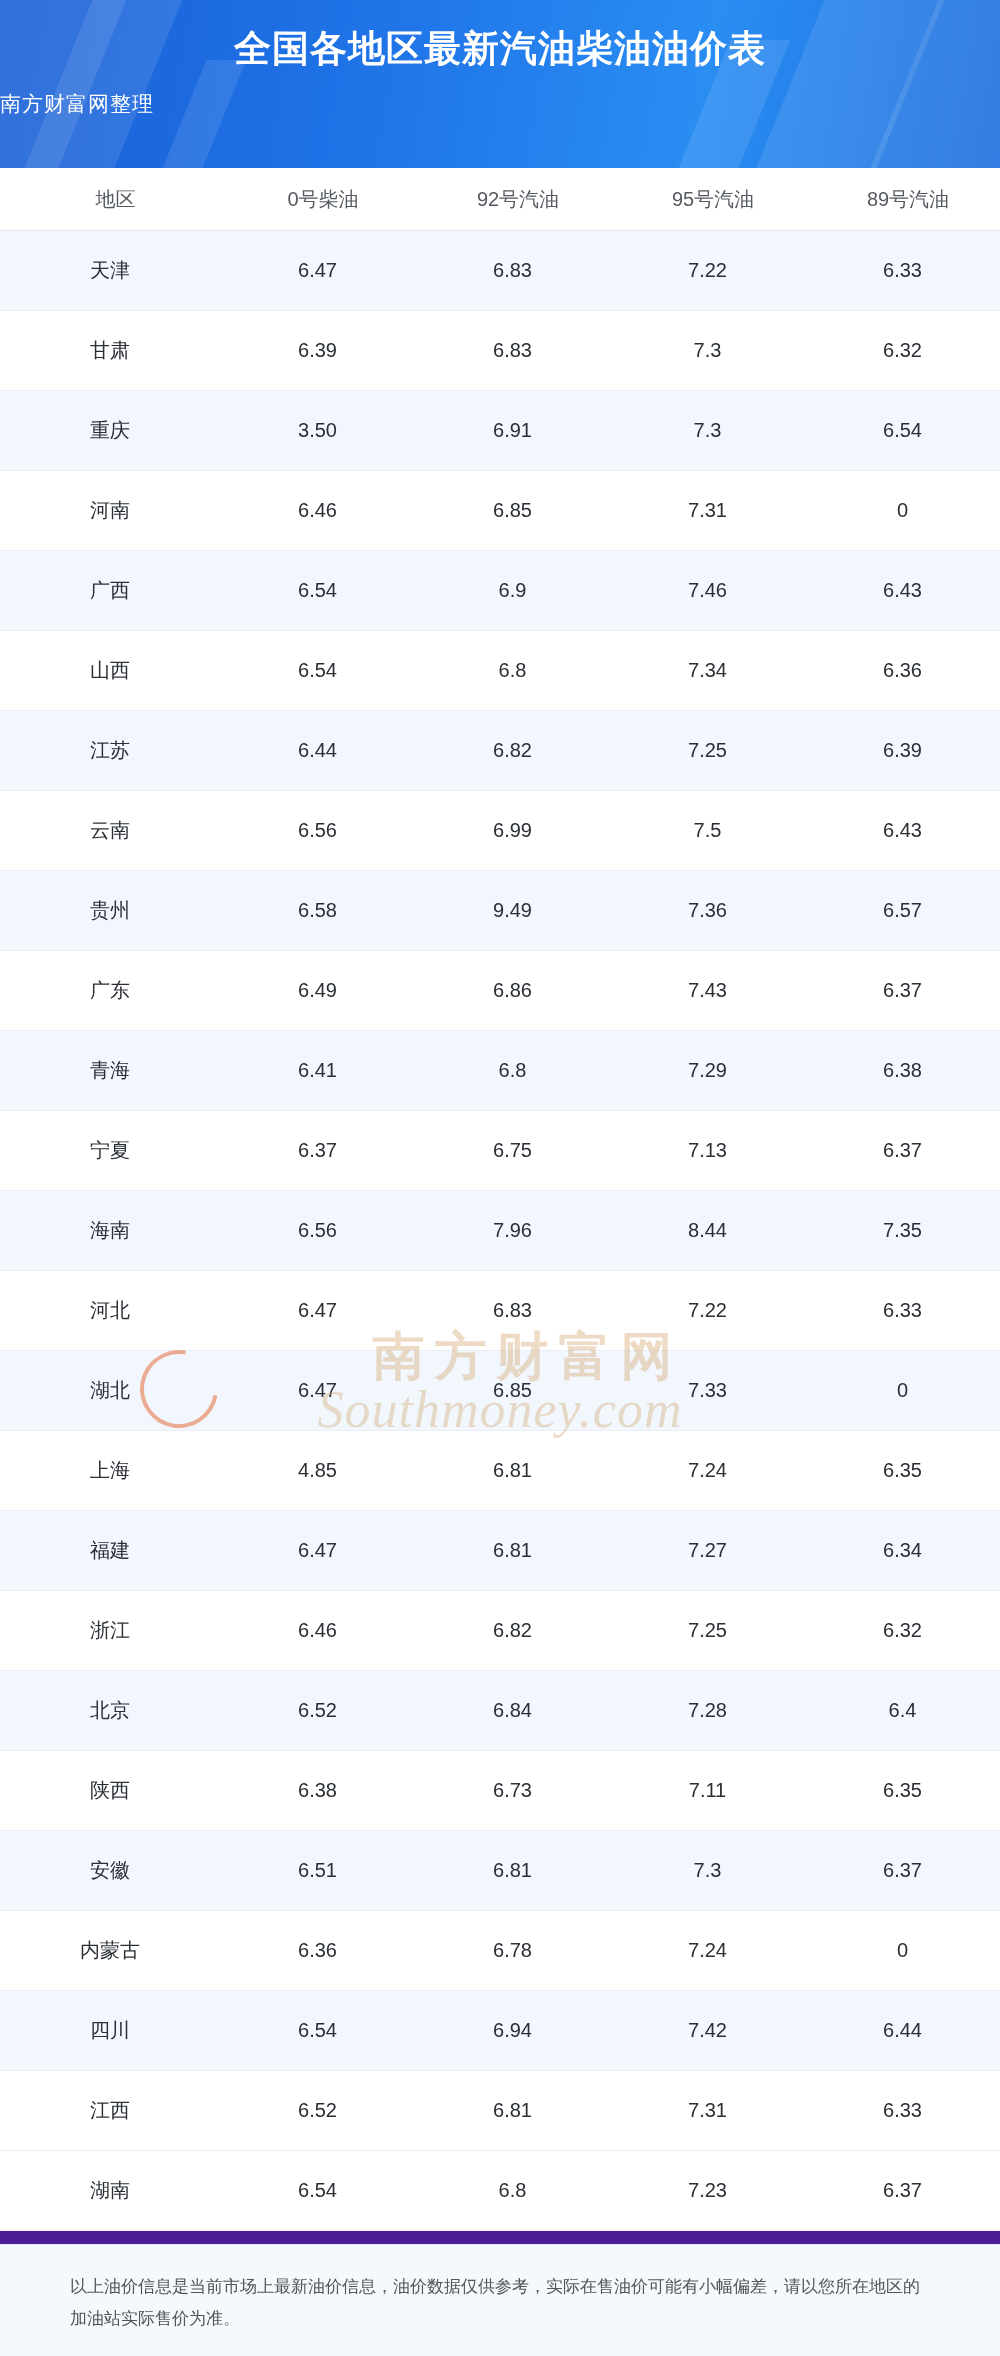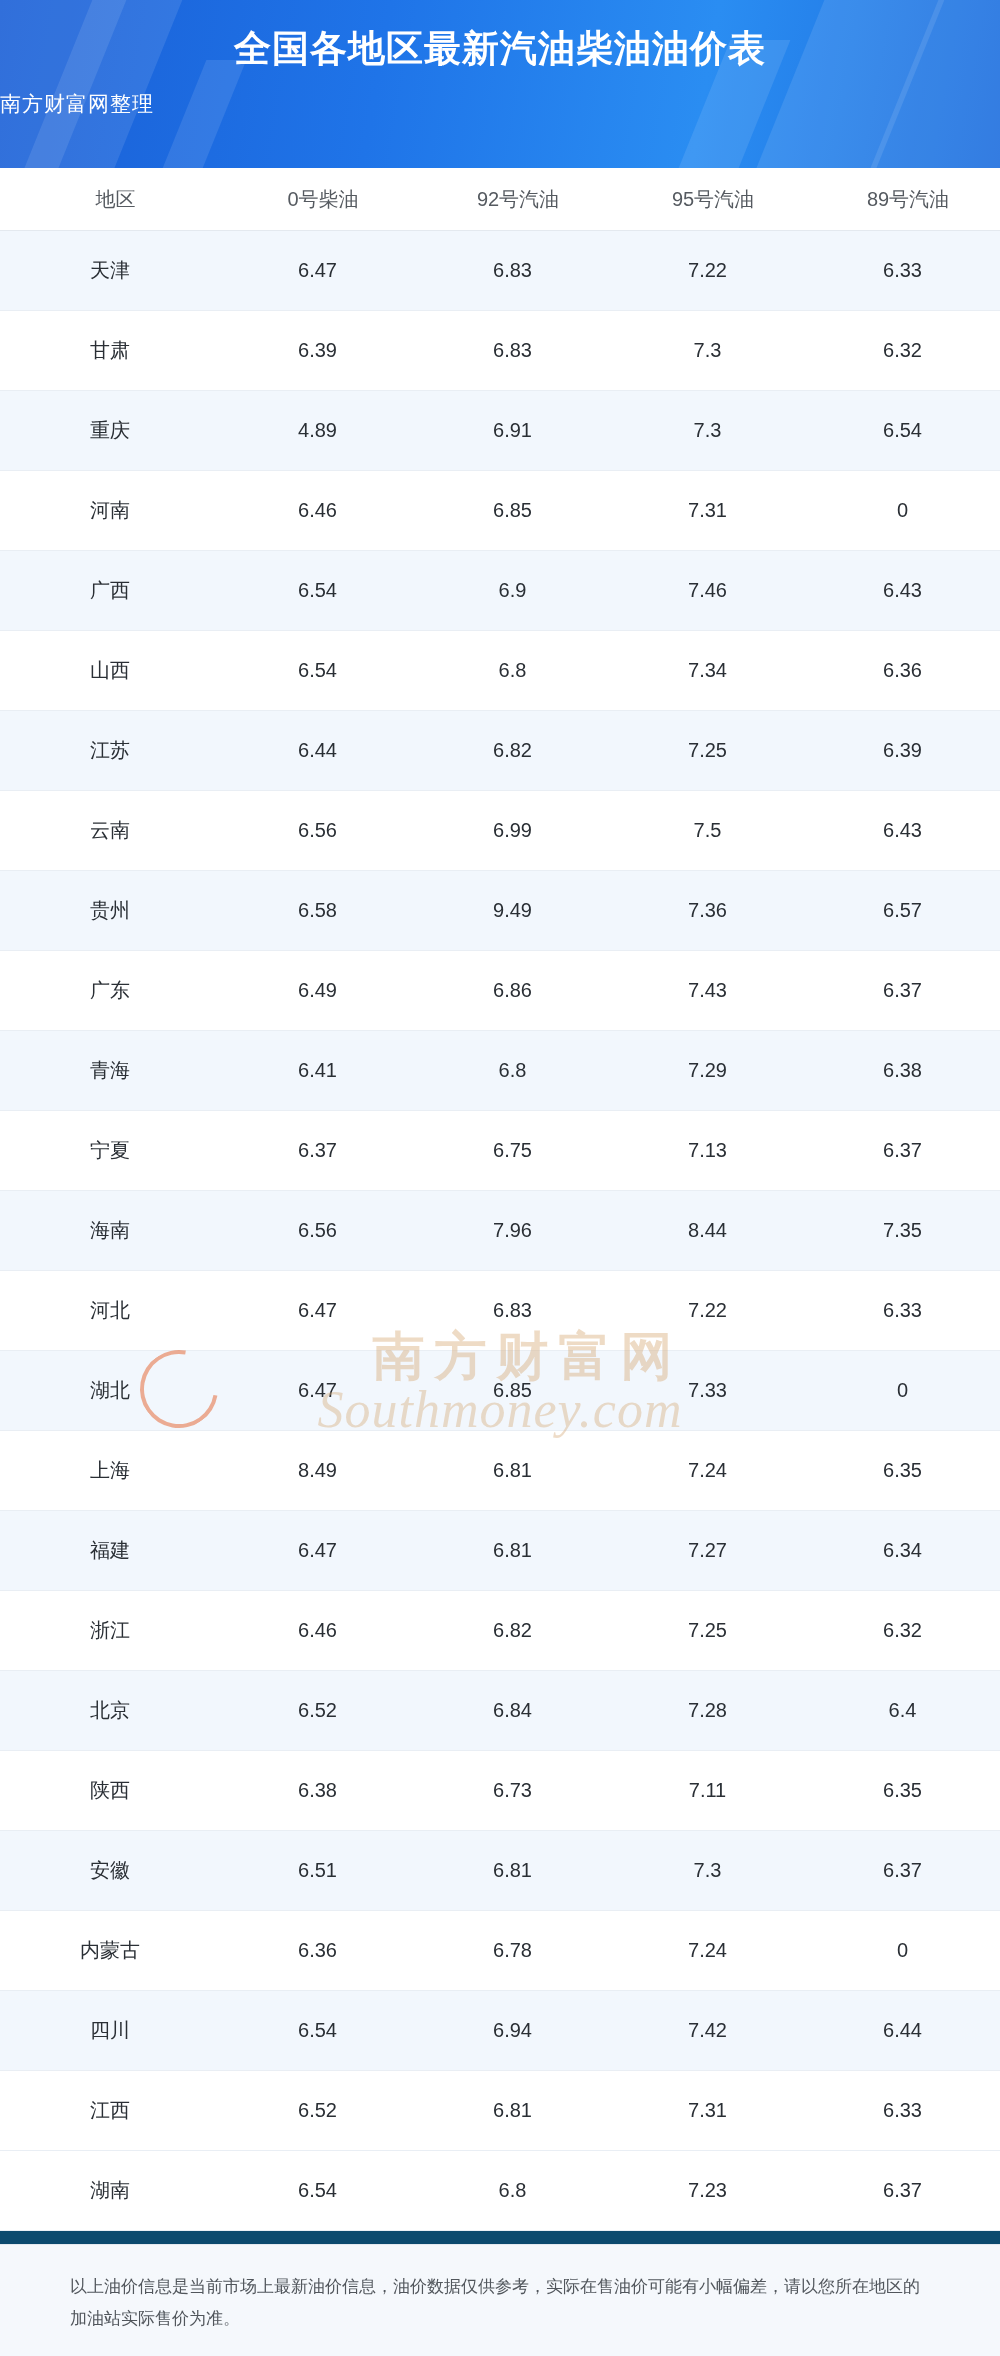--- a/index.html
+++ b/index.html
@@ -11,21 +11,21 @@
     height: 2356px;
     background: #ffffff;
     font-family: "Liberation Sans", sans-serif;
     -webkit-font-smoothing: antialiased;
   }
   #page {
     position: relative;
     width: 1000px;
     height: 2356px;
     overflow: hidden;
-    background: #0c4a6e;
+    background: #4c1d95;
   }
 
   
   .banner {
     position: relative;
     width: 1000px;
     height: 168px;
     background: linear-gradient(100deg, #1a5fd6 0%, #1f74e8 38%, #2a8df2 70%, #1d6ede 100%);
     overflow: hidden;
   }
@@ -212,21 +212,21 @@
           </tr>
           <tr class="even">
             <td class="region">甘肃</td>
             <td>6.39</td>
             <td>6.83</td>
             <td>7.3</td>
             <td>6.32</td>
           </tr>
           <tr class="odd">
             <td class="region">重庆</td>
-            <td>4.89</td>
+            <td>3.50</td>
             <td>6.91</td>
             <td>7.3</td>
             <td>6.54</td>
           </tr>
           <tr class="even">
             <td class="region">河南</td>
             <td>6.46</td>
             <td>6.85</td>
             <td>7.31</td>
             <td>0</td>
@@ -303,21 +303,21 @@
           </tr>
           <tr class="odd">
             <td class="region">湖北</td>
             <td>6.47</td>
             <td>6.85</td>
             <td>7.33</td>
             <td>0</td>
           </tr>
           <tr class="even">
             <td class="region">上海</td>
-            <td>8.49</td>
+            <td>4.85</td>
             <td>6.81</td>
             <td>7.24</td>
             <td>6.35</td>
           </tr>
           <tr class="odd">
             <td class="region">福建</td>
             <td>6.47</td>
             <td>6.81</td>
             <td>7.27</td>
             <td>6.34</td>

